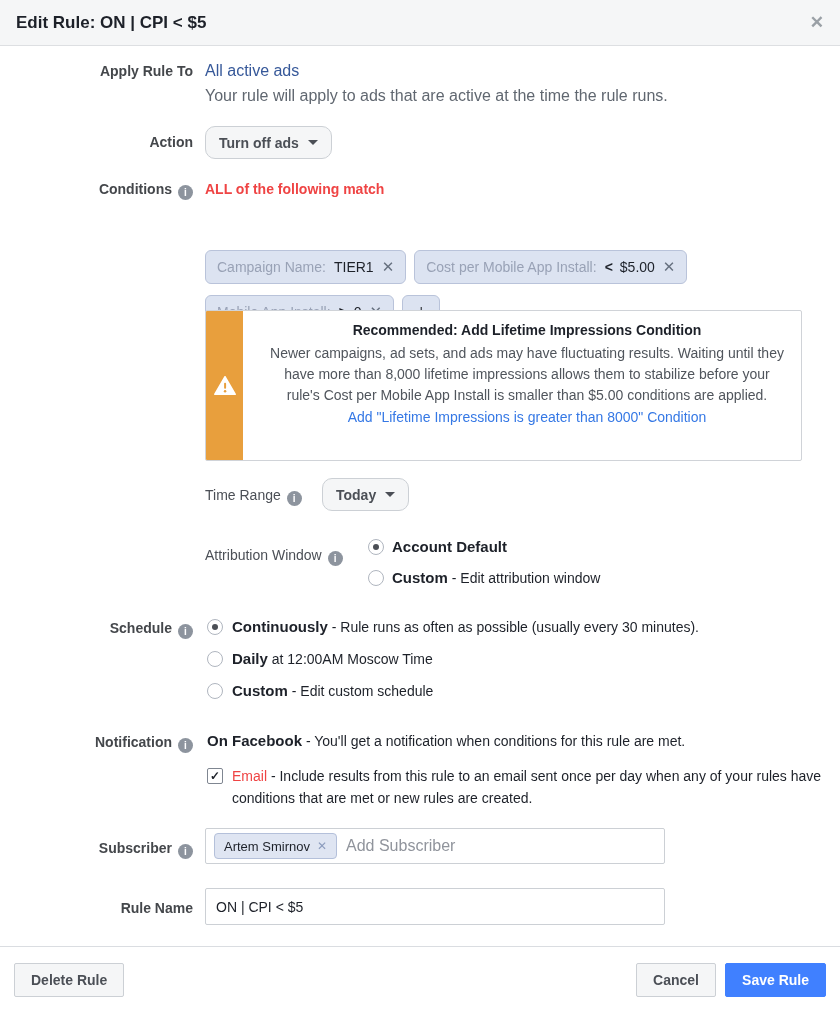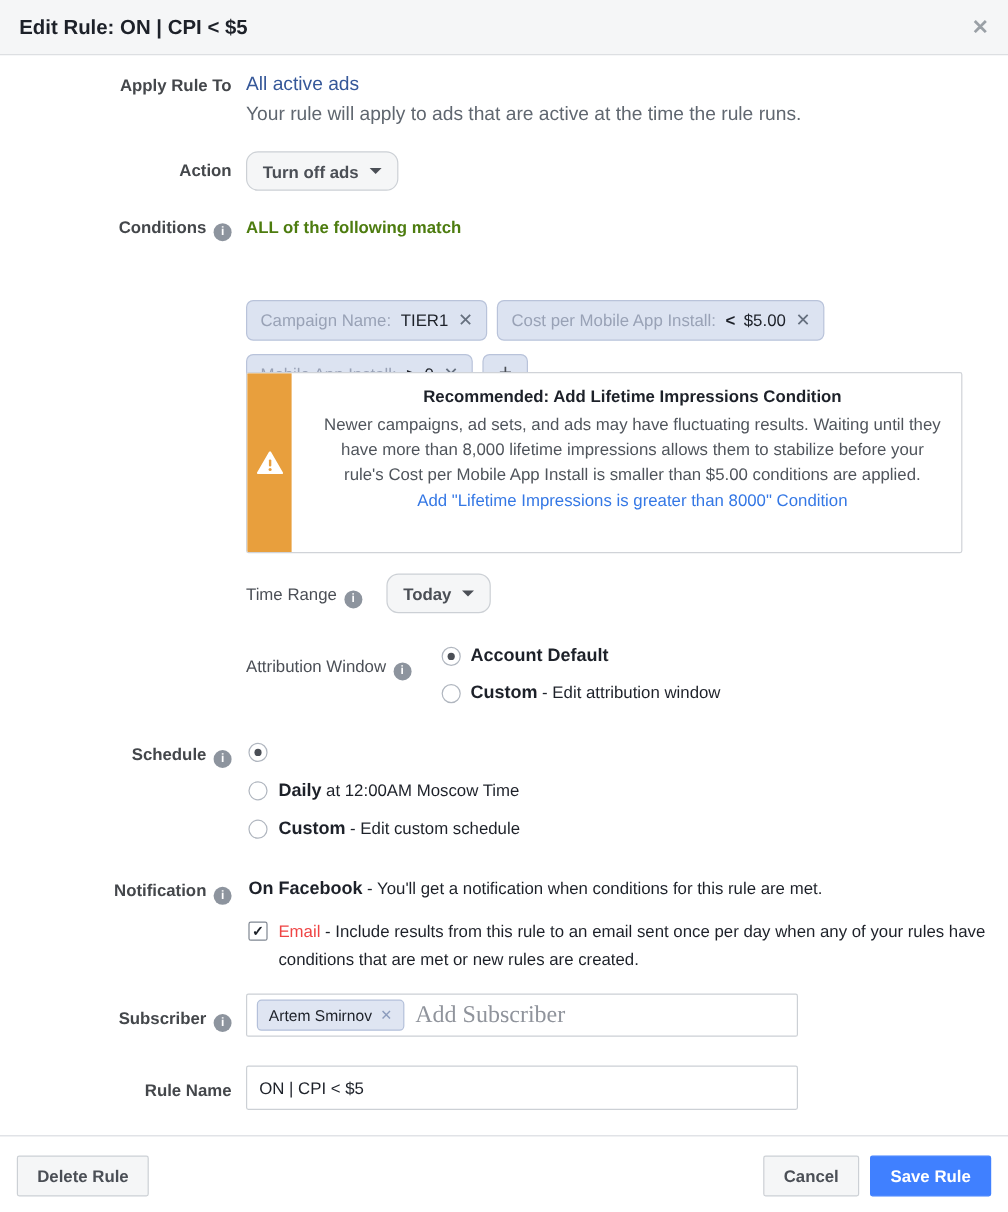--- a/index.html
+++ b/index.html
@@ -74,34 +74,34 @@
 
   
   .field { position:absolute; left:205px; width:460px; background:#fff;
     border:1px solid #ccd0d5; border-radius:2px; }
   .sub-field { top:828px; height:36px; display:flex; align-items:center;
     padding:0 8px; gap:9px; cursor:text; }
   .sub-tag { display:inline-flex; align-items:center; gap:7px; height:26px;
     padding:0 9px; background:#dfe5f2; border:1px solid #b4c0da;
     border-radius:4px; font-size:13px; color:#1d2129; cursor:pointer; }
   .sub-tag .tx { font-size:12px; color:#8c9cbd; }
-  .ghost-input { border:none; outline:none; flex:1; font-size:20px;
-    font-family:Liberation Serif, serif; color:#1d2129; background:transparent; }
+  .ghost-input { border:none; outline:none; flex:1; font-size:16px;
+    font-family:Liberation Sans, sans-serif; color:#1d2129; background:transparent; }
   .ghost-input::placeholder { color:#90949c; }
   .name-field { top:888px; height:37px; padding:0 10px; font-size:14px;
     color:#1d2129; outline:none; font-family:"Liberation Sans", sans-serif; }
 
   
   .divider { position:absolute; left:0; top:946px; width:840px; height:1px; background:#dadde1; }
   .btn { position:absolute; top:963px; height:34px; border-radius:2px;
     font-size:14px; font-weight:700; cursor:pointer; border:1px solid #ccd0d5;
     background:#f5f6f7; color:#4b4f56; padding:0 16px;
     font-family:"Liberation Sans", sans-serif; }
   .btn-primary { background:#4080ff; border-color:#4080ff; color:#fff; }
-  .match-text { font-size:14px; font-weight:700; color:#4d7c0f; }
+  .match-text { font-size:14px; font-weight:700; color:#ef4444; }
 </style>
 </head>
 <body>
 
 <div class="dialog">
 
   <div class="hdr">
     <div class="hdr-title">Edit Rule: ON | CPI &lt; $5</div>
     <div class="hdr-close">✕</div>
   </div>
@@ -179,20 +179,23 @@
   </div>
   <span class="radio" style="left:368px;top:570px"></span>
   <div class="abs" style="left:392px;top:569px">
     <span class="opt-bold">Custom</span><span class="opt-text"> - </span><a class="link opt-text">Edit attribution window</a>
   </div>
 
   <div class="lbl" style="top:619px">
     <span>Schedule</span><span class="info">i</span>
   </div>
   <span class="radio on" style="left:207px;top:619px"></span>
+  <div class="abs" style="left:232px;top:618px">
+    <span class="opt-bold">Continuously</span><span class="opt-text"> - Rule runs as often as possible (usually every 30 minutes).</span>
+  </div>
   <span class="radio" style="left:207px;top:651px"></span>
   <div class="abs" style="left:232px;top:650px">
     <span class="opt-bold">Daily</span><span class="opt-text"> at 12:00AM Moscow Time</span>
   </div>
   <span class="radio" style="left:207px;top:683px"></span>
   <div class="abs" style="left:232px;top:682px">
     <span class="opt-bold">Custom</span><span class="opt-text"> - </span><a class="link opt-text">Edit custom schedule</a>
   </div>
 
   <div class="lbl" style="top:733px">

